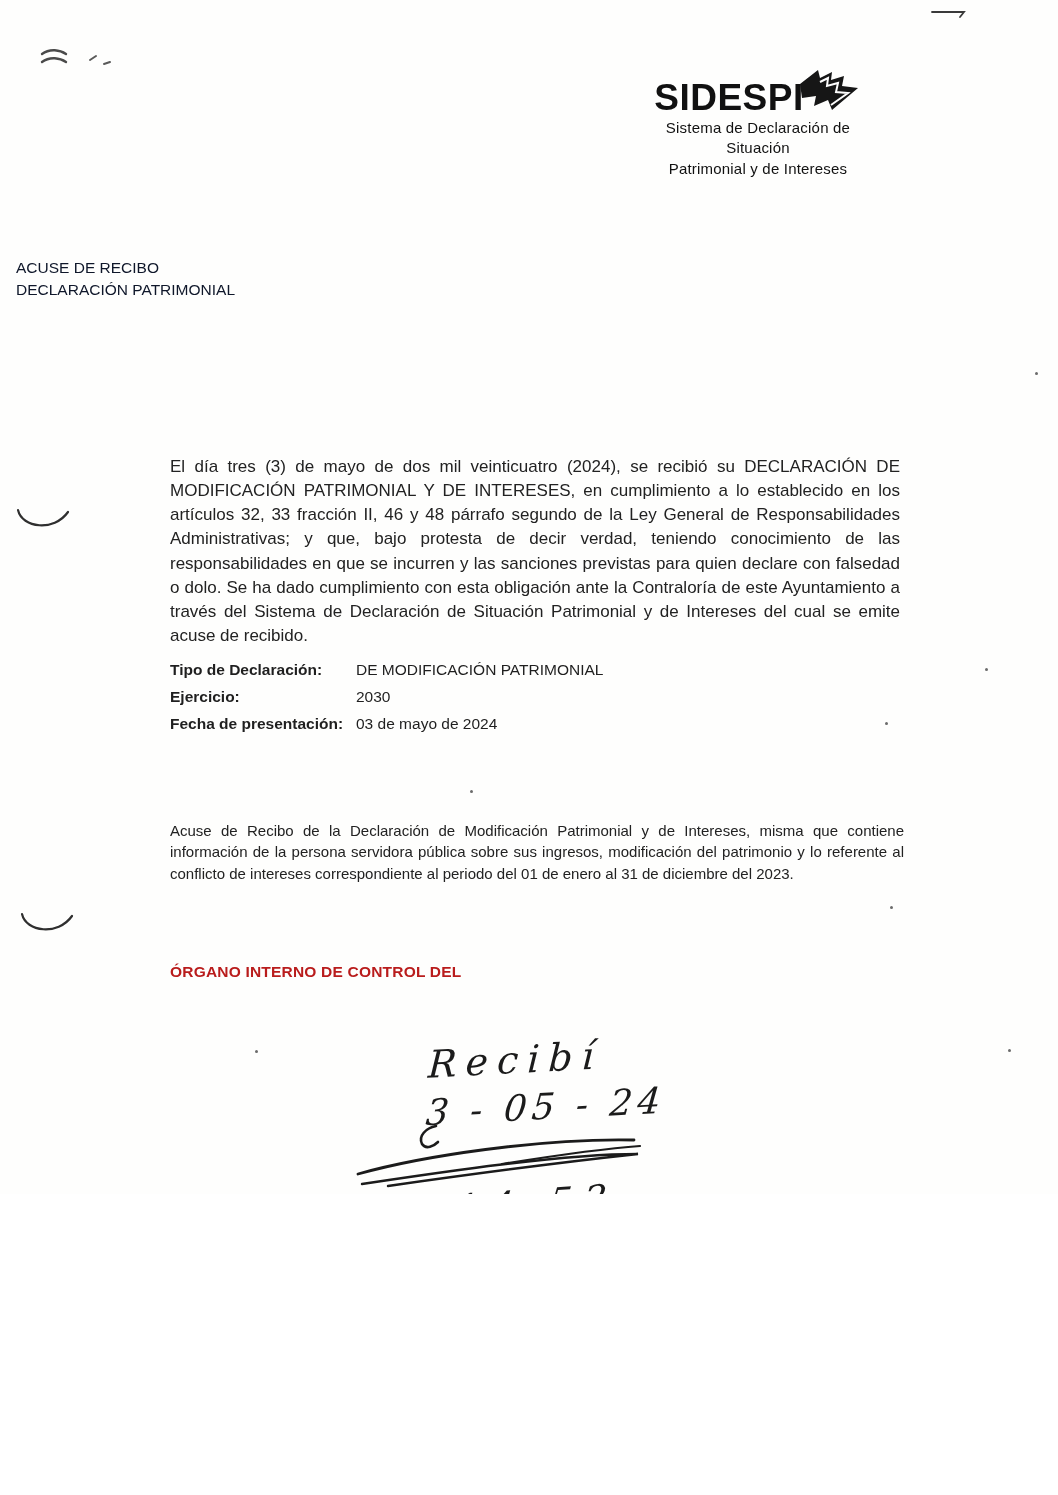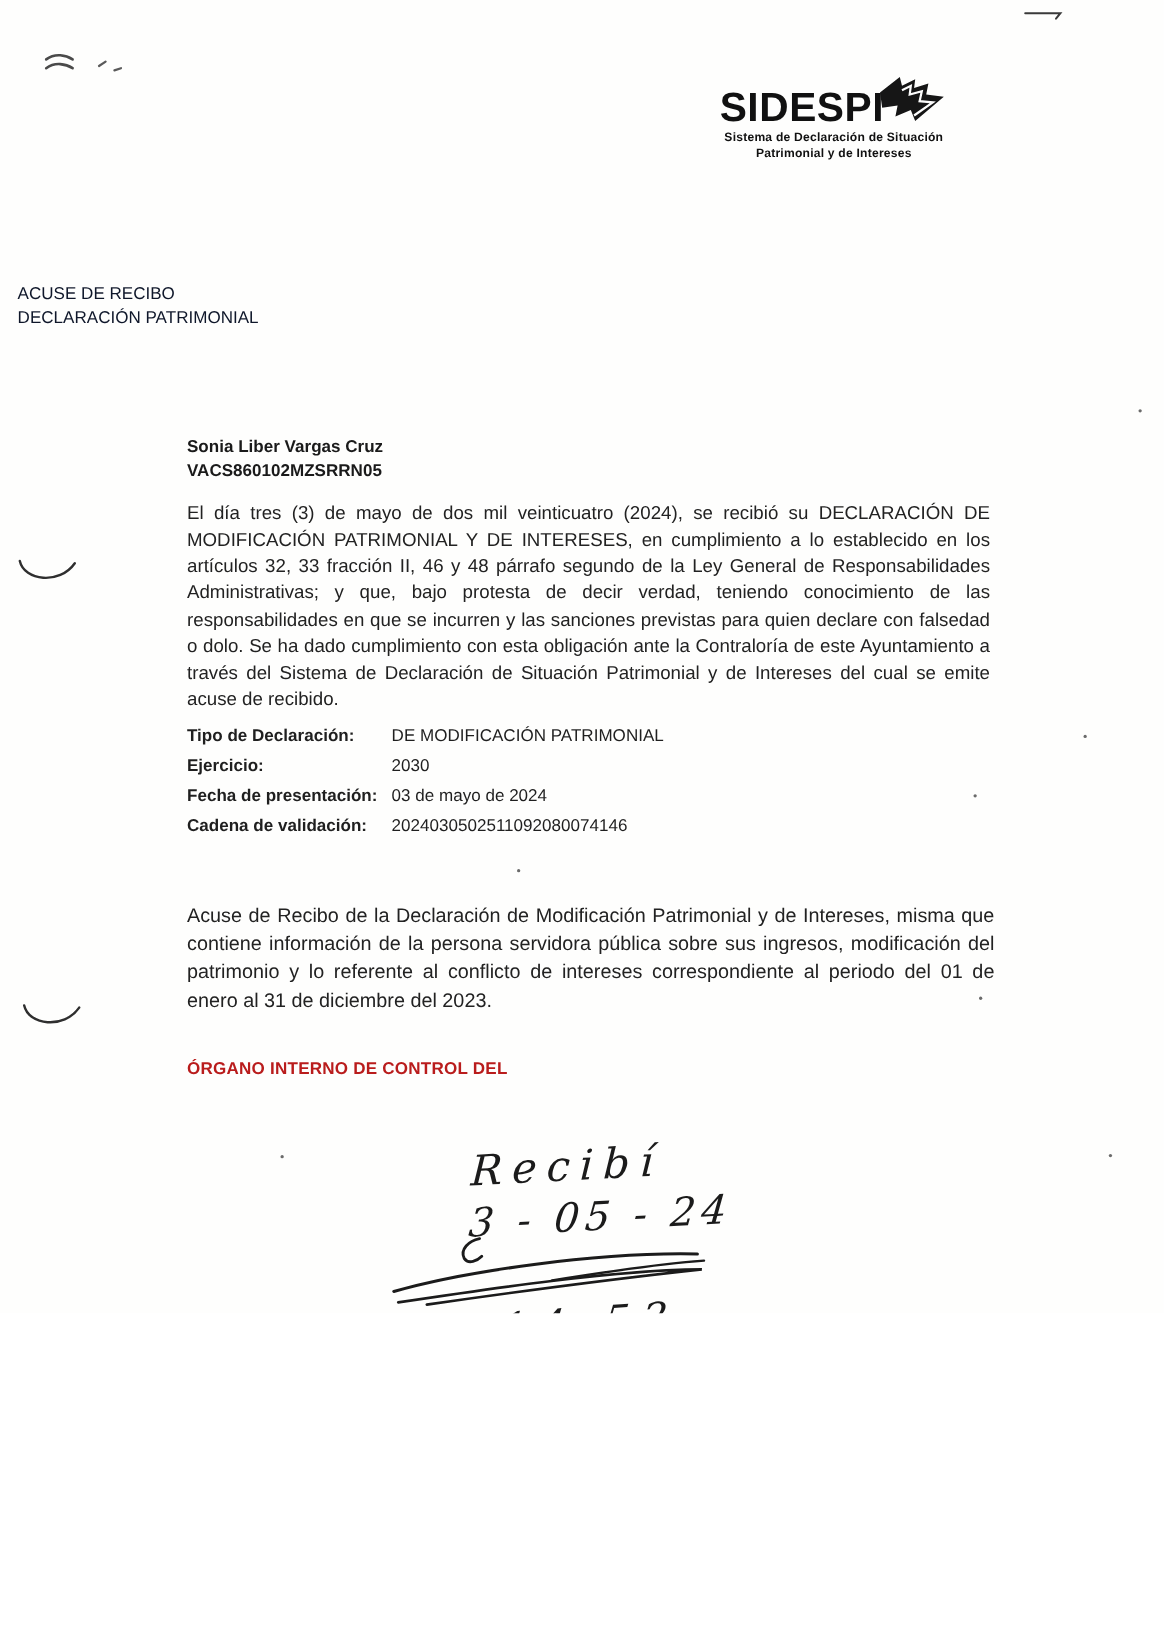--- a/index.html
+++ b/index.html
@@ -36,22 +36,22 @@
     font-size: 37px;
     letter-spacing: 0.5px;
     color: #111;
     line-height: 1;
   }
   .logo-mark {
     margin-left: -6px;
     margin-top: -10px;
   }
   .logo-sub {
-    font-size: 11px;
-    font-weight: bold;
+    font-size: 15px;
+    font-weight: normal;
     color: #111;
     line-height: 1.35;
     letter-spacing: 0.2px;
   }
 
   
   .doc-title {
     position: absolute;
     left: 16px;
     top: 257px;
@@ -88,21 +88,21 @@
     color: #1f1f1f;
   }
   .field-row { display: flex; margin-bottom: 9px; }
   .field-label { width: 186px; font-weight: bold; flex-shrink: 0; }
   .field-value { flex: 1; }
   .acuse-paragraph {
     position: absolute;
     left: 170px;
     top: 820px;
     width: 734px;
-    font-size: 18px;
+    font-size: 15px;
     line-height: 1.42;
     text-align: justify;
     color: #222;
   }
   .organ-heading {
     position: absolute;
     left: 170px;
     top: 963px;
     font-size: 15.5px;
     font-weight: bold;
@@ -170,43 +170,35 @@
     </div>
     <div class="logo-sub">Sistema de Declaración de Situación</div>
     <div class="logo-sub">Patrimonial y de Intereses</div>
   </div>
 
   <div class="doc-title">
     <div>ACUSE DE RECIBO</div>
     <div>DECLARACIÓN PATRIMONIAL</div>
   </div>
 
-  <div class="recipient-block">
-    <div>Sonia Liber Vargas Cruz</div>
-    <div>VACS860102MZSRRN05</div>
-  </div>
 
   <p class="body-paragraph">El día tres (3) de mayo de dos mil veinticuatro (2024), se recibió su DECLARACIÓN DE MODIFICACIÓN PATRIMONIAL Y DE INTERESES, en cumplimiento a lo establecido en los artículos 32, 33 fracción II, 46 y 48 párrafo segundo de la Ley General de Responsabilidades Administrativas; y que, bajo protesta de decir verdad, teniendo conocimiento de las responsabilidades en que se incurren y las sanciones previstas para quien declare con falsedad o dolo. Se ha dado cumplimiento con esta obligación ante la Contraloría de este Ayuntamiento a través del Sistema de Declaración de Situación Patrimonial y de Intereses del cual se emite acuse de recibido.</p>
 
   <div class="fields-block">
     <div class="field-row">
       <span class="field-label">Tipo de Declaración:</span>
       <span class="field-value">DE MODIFICACIÓN PATRIMONIAL</span>
     </div>
     <div class="field-row">
       <span class="field-label">Ejercicio:</span>
       <span class="field-value">2030</span>
     </div>
     <div class="field-row">
       <span class="field-label">Fecha de presentación:</span>
       <span class="field-value">03 de mayo de 2024</span>
-    </div>
-    <div class="field-row">
-      <span class="field-label">Cadena de validación:</span>
-      <span class="field-value">2024030502511092080074146</span>
     </div>
   </div>
 
   <p class="acuse-paragraph">Acuse de Recibo de la Declaración de Modificación Patrimonial y de Intereses, misma que contiene información de la persona servidora pública sobre sus ingresos, modificación del patrimonio y lo referente al conflicto de intereses correspondiente al periodo del 01 de enero al 31 de diciembre del 2023.</p>
 
   <div class="organ-heading">ÓRGANO INTERNO DE CONTROL DEL</div>
 
   <div class="hand hand-recibi">Recibí</div>
   <div class="hand hand-date">3 - 05 - 24</div>
   <svg class="signature-svg" width="300" height="78" viewBox="0 0 300 78">

